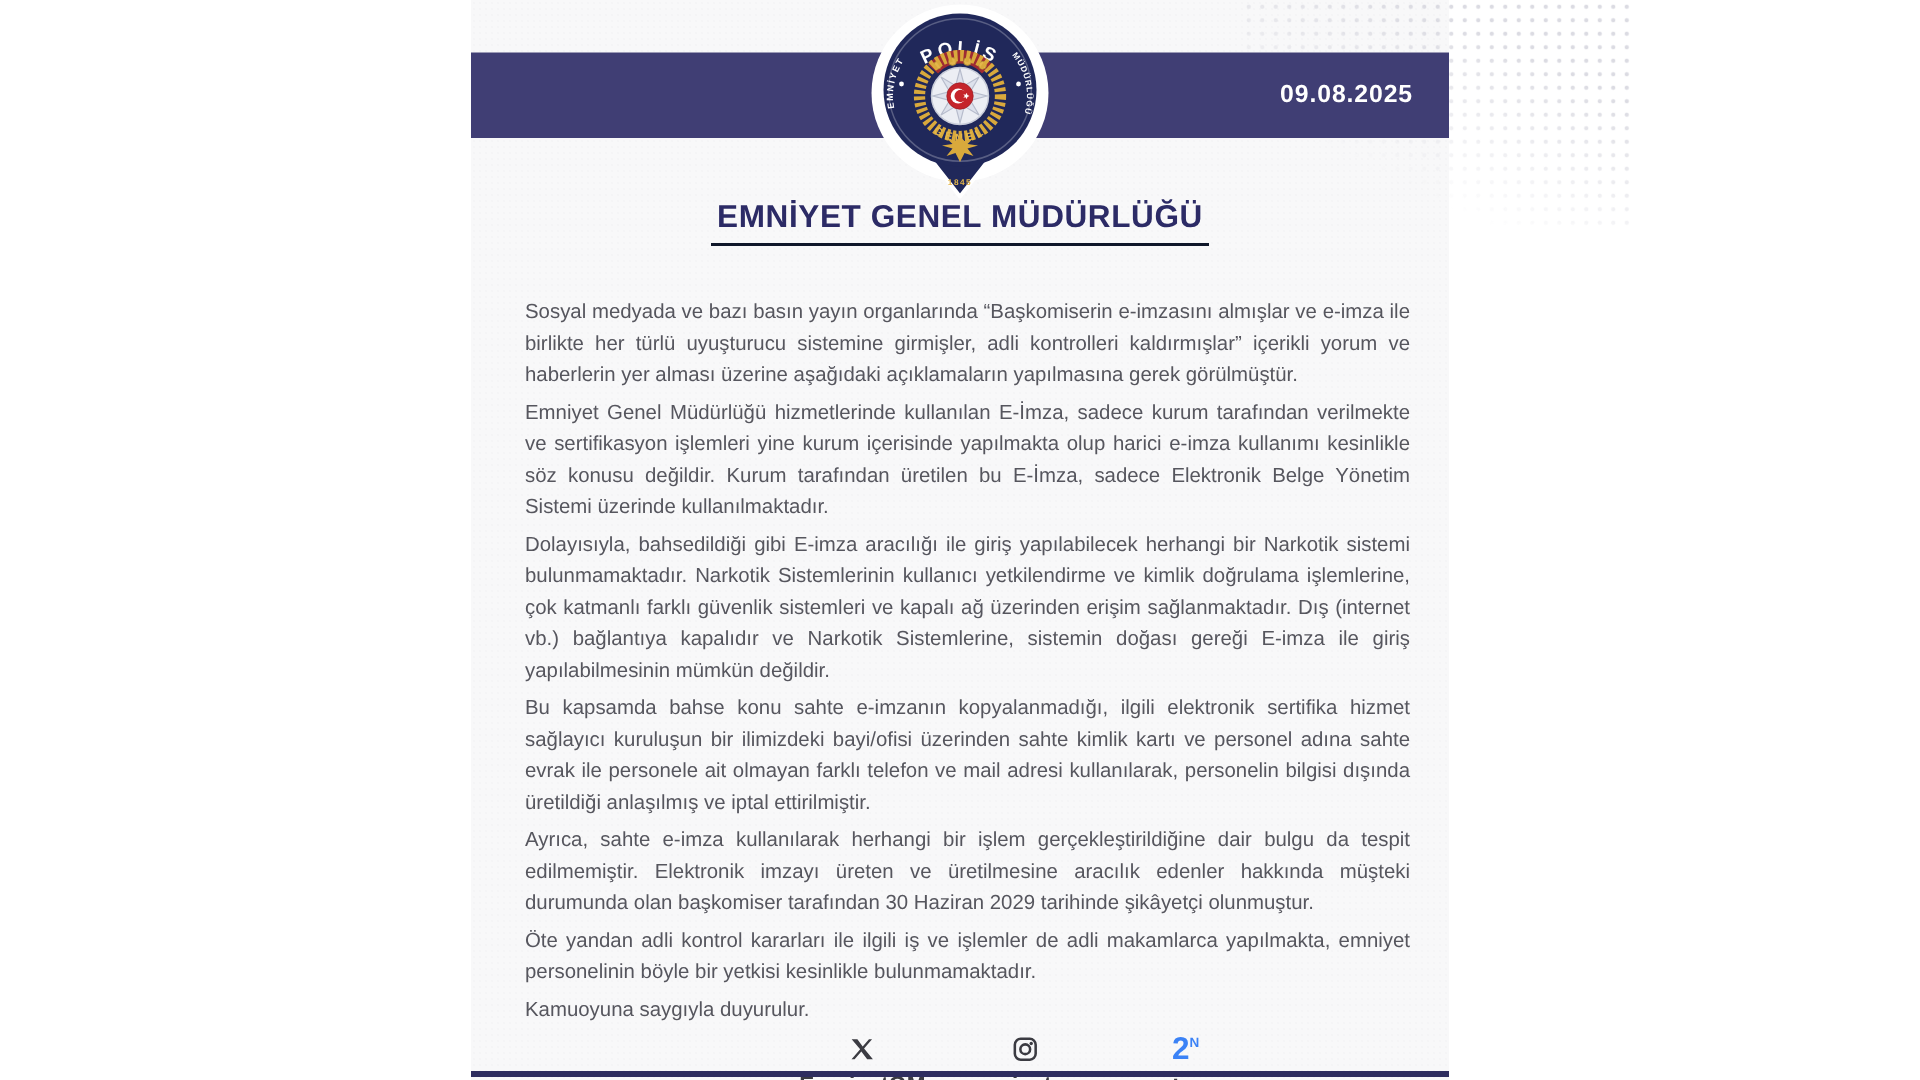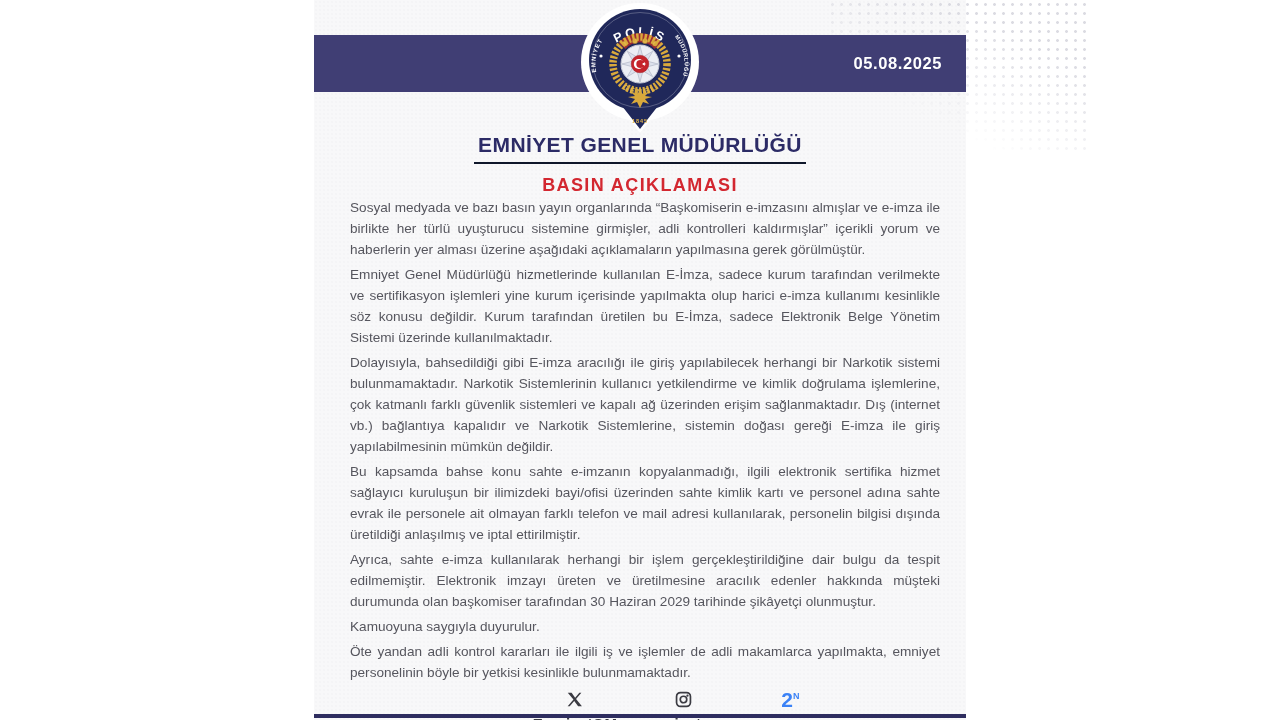--- a/index.html
+++ b/index.html
@@ -41,21 +41,21 @@
 </head>
 <body>
 
 <div class="page">
   <div class="poster"></div>
   <div class="dots"></div>
 
   <div class="poster" style="background:none;">
 
     <div class="band">
-      <span class="date">05.08.2025</span>
+      <span class="date">09.08.2025</span>
     </div>
 
     <svg class="logo" viewBox="0 0 124 132">
       <defs>
         <path id="arcTop" d="M 20 66 A 44 44 0 0 1 104 66"></path>
         <path id="arcBottom" d="M 34 74 A 30 30 0 0 0 90 74"></path>
         <path id="arcLeft" d="M 21 80 A 42 42 0 0 1 31 32"></path>
         <path id="arcRight" d="M 93 32 A 42 42 0 0 1 103 80"></path>
       </defs>
       <circle cx="62" cy="61" r="59" fill="#ffffff"></circle>
@@ -89,31 +89,30 @@
         <textPath href="#arcBottom" startOffset="50%" text-anchor="middle">GENEL</textPath>
       </text>
       <path d="M62 90 l-3 3 l-6 -2 l4 4 l-7 1 l7 2 l-4 5 l6 -2 l3 6 l3 -6 l6 2 l-4 -5 l7 -2 l-7 -1 l4 -4 l-6 2 Z" fill="#d9a93c"></path>
       <text x="62" y="122" font-size="5.5" font-weight="bold" fill="#e3b64b" text-anchor="middle" letter-spacing="1">1845</text>
     </svg>
 
     <div class="titles">
       <div>
         <span class="org-title">EMNİYET GENEL MÜDÜRLÜĞÜ</span>
       </div>
-      <div class="doc-title">BASIN AÇIKLAMASI</div>
     </div>
 
     <div class="bodytext">
       <p>Sosyal medyada ve bazı basın yayın organlarında “Başkomiserin e-imzasını almışlar ve e-imza ile birlikte her türlü uyuşturucu sistemine girmişler, adli kontrolleri kaldırmışlar” içerikli yorum ve haberlerin yer alması üzerine aşağıdaki açıklamaların yapılmasına gerek görülmüştür.</p>
       <p>Emniyet Genel Müdürlüğü hizmetlerinde kullanılan E-İmza, sadece kurum tarafından verilmekte ve sertifikasyon işlemleri yine kurum içerisinde yapılmakta olup harici e-imza kullanımı kesinlikle söz konusu değildir. Kurum tarafından üretilen bu E-İmza, sadece Elektronik Belge Yönetim Sistemi üzerinde kullanılmaktadır.</p>
       <p>Dolayısıyla, bahsedildiği gibi E-imza aracılığı ile giriş yapılabilecek herhangi bir Narkotik sistemi bulunmamaktadır. Narkotik Sistemlerinin kullanıcı yetkilendirme ve kimlik doğrulama işlemlerine, çok katmanlı farklı güvenlik sistemleri ve kapalı ağ üzerinden erişim sağlanmaktadır. Dış (internet vb.) bağlantıya kapalıdır ve Narkotik Sistemlerine, sistemin doğası gereği E-imza ile giriş yapılabilmesinin mümkün değildir.</p>
       <p>Bu kapsamda bahse konu sahte e-imzanın kopyalanmadığı, ilgili elektronik sertifika hizmet sağlayıcı kuruluşun bir ilimizdeki bayi/ofisi üzerinden sahte kimlik kartı ve personel adına sahte evrak ile personele ait olmayan farklı telefon ve mail adresi kullanılarak, personelin bilgisi dışında üretildiği anlaşılmış ve iptal ettirilmiştir.</p>
       <p>Ayrıca, sahte e-imza kullanılarak herhangi bir işlem gerçekleştirildiğine dair bulgu da tespit edilmemiştir. Elektronik imzayı üreten ve üretilmesine aracılık edenler hakkında müşteki durumunda olan başkomiser tarafından 30 Haziran 2029 tarihinde şikâyetçi olunmuştur.</p>
+      <p>Öte yandan adli kontrol kararları ile ilgili iş ve işlemler de adli makamlarca yapılmakta, emniyet personelinin böyle bir yetkisi kesinlikle bulunmamaktadır.</p>
       <p>Kamuoyuna saygıyla duyurulur.</p>
-      <p>Öte yandan adli kontrol kararları ile ilgili iş ve işlemler de adli makamlarca yapılmakta, emniyet personelinin böyle bir yetkisi kesinlikle bulunmamaktadır.</p>
     </div>
 
     <div class="social">
       <span class="item">
         <svg class="icon-svg" viewBox="0 0 24 24">
           <path d="M2.5 2.5h5.4l5 6.9 5.9-6.9h2.9l-7.5 8.8 8.3 10.2h-5.4l-5.5-7.4-6.3 7.4H2.4l8.1-9.5z" fill="#3b3b42"></path>
         </svg>
         <span class="handle">EmniyetGM</span>
       </span>
       <span class="item">

